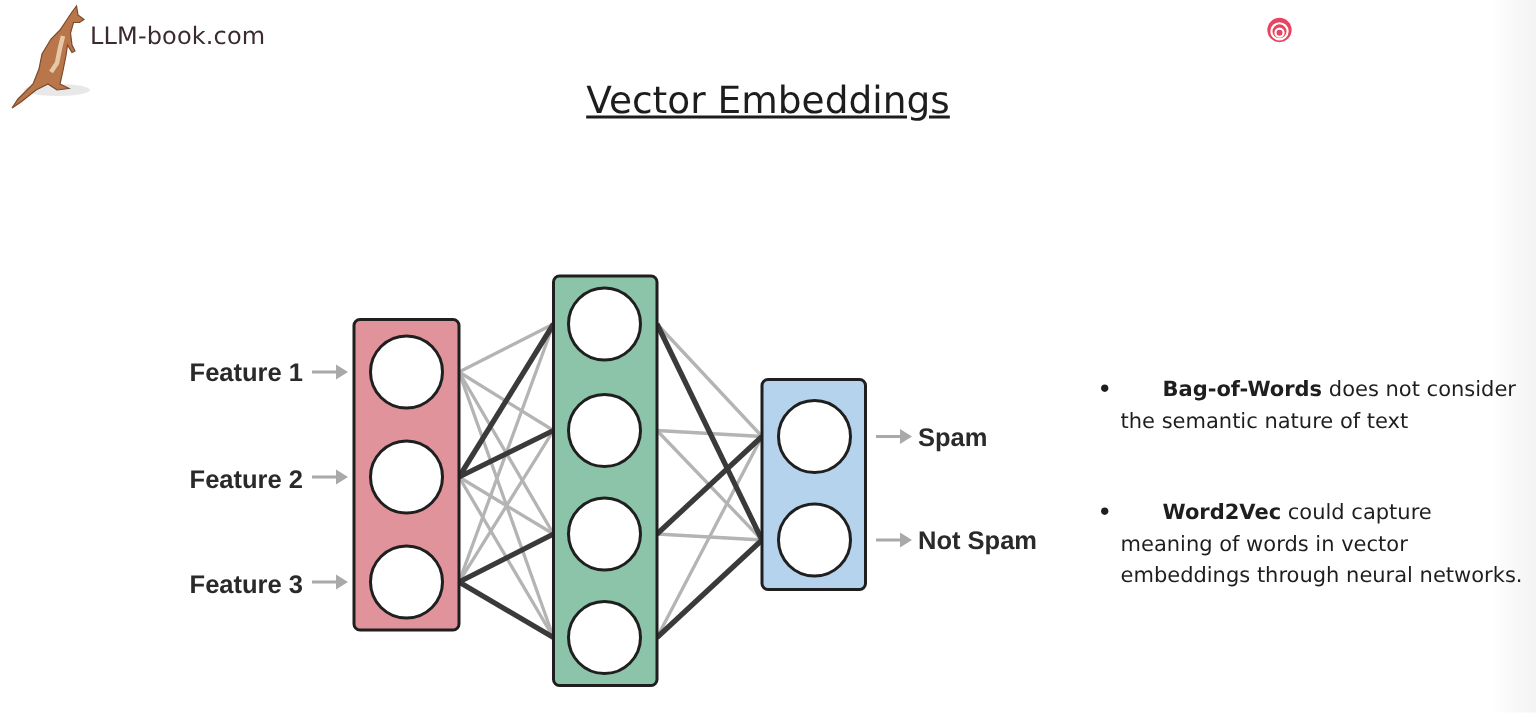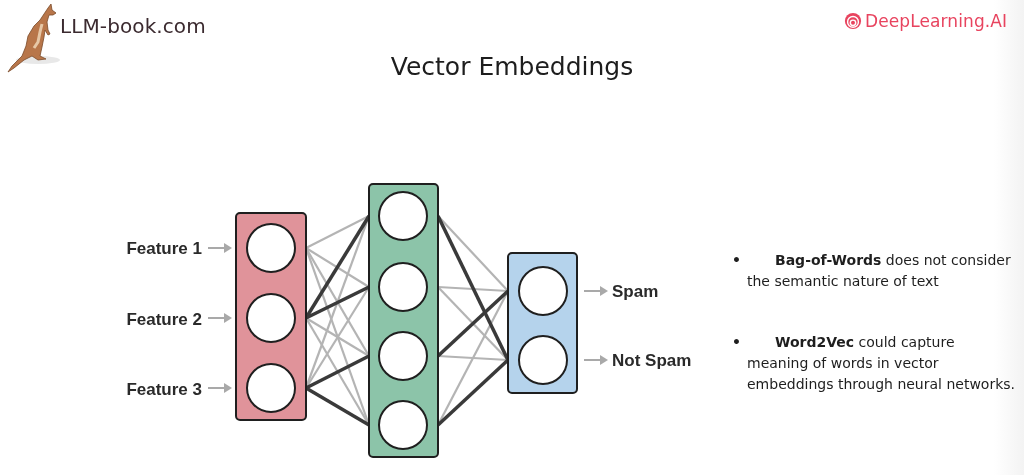--- a/index.html
+++ b/index.html
@@ -7,29 +7,29 @@
     width:1024px; height:475px; overflow:hidden; position:relative;
     background:#ffffff;
     font-family:"DejaVu Sans", sans-serif;
   }
   .right-shade {
     position:absolute; right:0; top:0; width:30px; height:475px;
     background:linear-gradient(to right, rgba(245,245,245,0), #f3f3f3);
   }
   .logo-left { position:absolute; left:4px; top:2px; width:200px; height:75px; }
   .brand-left {
-    position:absolute; left:60px; top:14px; font-size:20px; color:#3b2a2f;
+    position:absolute; left:60px; top:14px; font-size:16px; color:#3b2a2f;
     letter-spacing:0.1px;
   }
   .logo-right { position:absolute; left:844px; top:11px; display:flex; align-items:center; }
   .logo-right svg { width:18px; height:18px; margin-right:3px; }
   .brand-right { font-size:17px; color:#e8445f; letter-spacing:0.1px; }
   .title {
     position:absolute; left:0; width:1024px; top:52px; text-align:center;
-    font-size:25px; color:#1d1d1d; font-weight:normal;
+    font-size:25px; color:#1d1d1d; font-weight:normal;text-decoration:underline;
   }
   #diagram { position:absolute; left:0; top:0; }
   .label-text { font-family:"Liberation Sans", sans-serif; font-weight:bold; font-size:17px; fill:#2a2a2a; }
   .notes {
     position:absolute; left:732px; top:250px; width:285px;
     font-family:"DejaVu Sans", sans-serif; font-size:14px; color:#1e1e1e; line-height:21px;
   }
   .note { display:flex; }
   .note + .note { margin-top:40px; }
   .bullet { width:15px; flex:none; font-weight:bold; }
@@ -48,21 +48,20 @@
   </svg>
 </div>
 <div class="brand-left">LLM-book.com</div>
 
 <div class="logo-right">
   <svg viewBox="0 0 20 20">
     <circle cx="10" cy="10" r="9" fill="#e8445f"></circle>
     <circle cx="10" cy="11" r="6" fill="none" stroke="#fff" stroke-width="1.6"></circle>
     <circle cx="10" cy="12" r="3" fill="none" stroke="#fff" stroke-width="1.6"></circle>
   </svg>
-  <span class="brand-right">DeepLearning.AI</span>
 </div>
 
 <div class="title">Vector Embeddings</div>
 
 <svg id="diagram" width="1024" height="475">
   <g id="edges">
       <line x1="306" y1="248" x2="369" y2="216" stroke="#b4b4b4" stroke-width="2.2"></line>
       <line x1="306" y1="248" x2="369" y2="287" stroke="#b4b4b4" stroke-width="2.2"></line>
       <line x1="306" y1="248" x2="369" y2="356" stroke="#b4b4b4" stroke-width="2.2"></line>
       <line x1="306" y1="248" x2="369" y2="425" stroke="#b4b4b4" stroke-width="2.2"></line>

